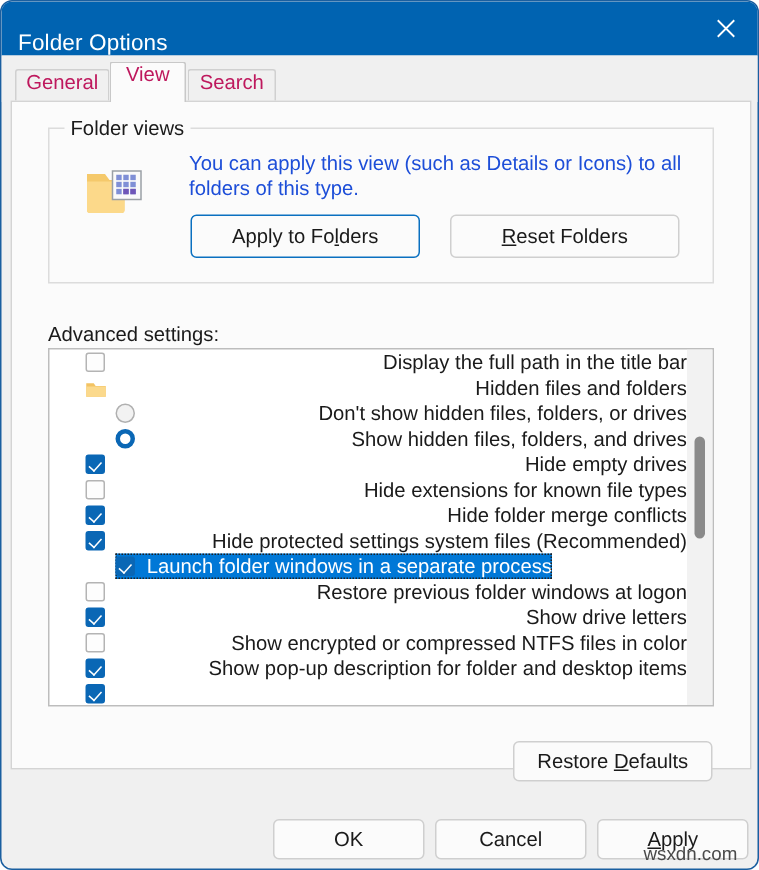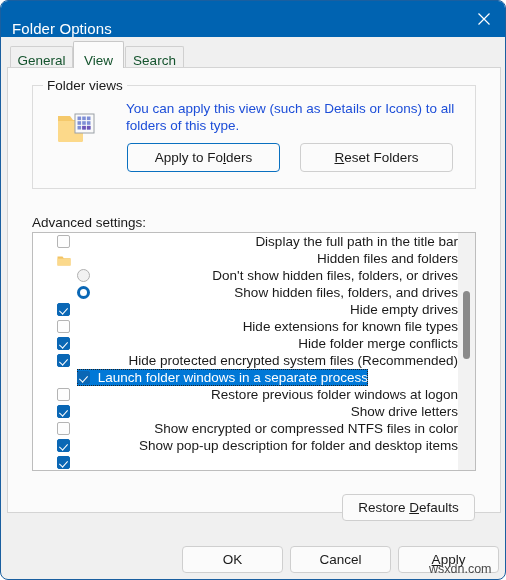--- a/index.html
+++ b/index.html
@@ -63,23 +63,23 @@
     background: #f0f0f0;
   }
   .tab {
     position: absolute;
     bottom: 0;
     box-sizing: border-box;
     background: #f0f0f0;
     border: 1px solid #d0d0d0;
     border-bottom: none;
     font-size: 13.5px;
-    color: #14532d;
+    color: #be185d;
     display: flex;
-    align-items: flex-end;
+    align-items: flex-start;
     justify-content: center;
     cursor: default;
     border-radius: 2px 2px 0 0;
   }
   .tab.general { left: 9px;  width: 63px; height: 22px; }
   .tab.view    { left: 72px; width: 51px; height: 27px;
                  background: #fbfbfb; border-color: #c8c8c8; z-index: 3; }
   .tab.search  { left: 124px; width: 59px; height: 22px; }
 
   
@@ -402,21 +402,21 @@
         <div class="row indent0">
           <span class="cb off"></span>
           <span class="lbl">Hide extensions for known file types</span>
         </div>
         <div class="row indent0">
           <span class="cb on"></span>
           <span class="lbl">Hide folder merge conflicts</span>
         </div>
         <div class="row indent0">
           <span class="cb on"></span>
-          <span class="lbl">Hide protected encrypted system files (Recommended)</span>
+          <span class="lbl">Hide protected settings system files (Recommended)</span>
         </div>
         <div class="row indent0 selected">
           <span class="cb on"></span>
           <span class="lbl">Launch folder windows in a separate process</span>
         </div>
         <div class="row indent0">
           <span class="cb off"></span>
           <span class="lbl">Restore previous folder windows at logon</span>
         </div>
         <div class="row indent0">

